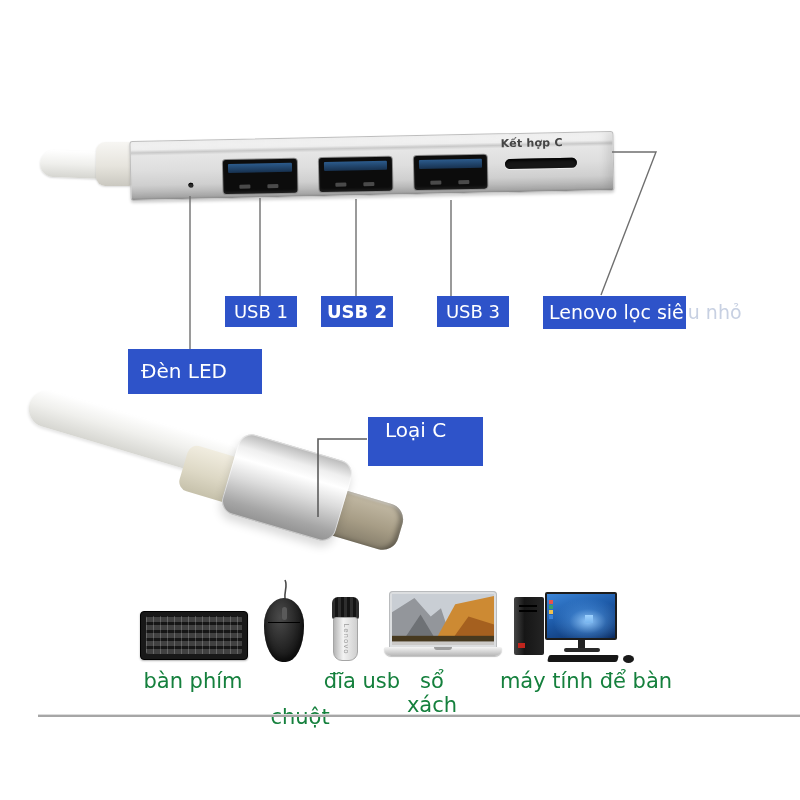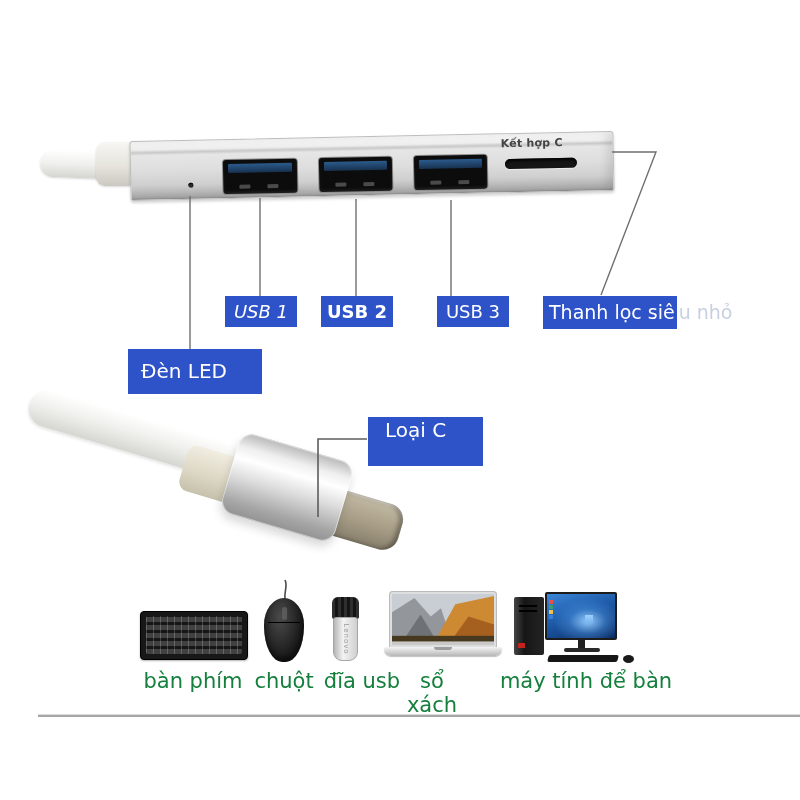--- a/index.html
+++ b/index.html
@@ -147,25 +147,25 @@
 <svg id="lines" class="abs" width="800" height="800" viewBox="0 0 800 800">
   <path d="M190 196 V349" stroke="#6f6f6f" stroke-width="1.4" fill="none"></path>
   <path d="M260 198 V296" stroke="#6f6f6f" stroke-width="1.4" fill="none"></path>
   <path d="M356 199 V296" stroke="#6f6f6f" stroke-width="1.4" fill="none"></path>
   <path d="M451 200 V296" stroke="#6f6f6f" stroke-width="1.4" fill="none"></path>
   <path d="M612 152 H656 L601 295" stroke="#6f6f6f" stroke-width="1.4" fill="none"></path>
   <path d="M367 439 H318 V517" stroke="#5d5d5d" stroke-width="1.6" fill="none"></path>
   <path d="M285 599 C284 591 288 586 285 580" stroke="#4a4a4a" stroke-width="1.6" fill="none"></path>
 </svg>
 
-<div class="abs badge usb-label" style="left:225px;font-style:italic;">USB 1</div>
+<div class="abs badge usb-label" style="left:225px;">USB 1</div>
 <div class="abs badge usb-label" style="left:321px;font-weight:bold;">USB 2</div>
 <div class="abs badge usb-label" style="left:437px;">USB 3</div>
 <div class="abs" id="label-card">
-  <span class="on-badge">Thanh lọc siê</span><span class="off-badge">u nhỏ</span>
+  <span class="on-badge">Lenovo lọc siê</span><span class="off-badge">u nhỏ</span>
 </div>
 <div class="abs badge" id="label-led">Đèn LED</div>
 <div class="abs badge" id="label-typec">Loại C</div>
 
 <div class="abs" id="dev-keyboard">
   <div class="keys"></div>
 </div>
 <div class="abs" id="dev-mouse">
   <div class="wheel"></div>
   <div class="seam"></div>
@@ -210,18 +210,18 @@
       <div class="winlogo"></div>
     </div>
   </div>
   <div class="stand-neck"></div>
   <div class="stand-base"></div>
   <div class="desk-kb"></div>
   <div class="desk-mouse"></div>
 </div>
 
 <div class="abs caption" style="left:138px;width:110px;">bàn phím</div>
-<div class="abs caption" style="left:252px;width:64px;">chuột</div>
+<div class="abs caption" style="left:268px;width:64px;margin-top:36px;">chuột</div>
 <div class="abs caption" style="left:322px;width:80px;">đĩa usb</div>
 <div class="abs caption" style="left:392px;width:80px;">sổ xách</div>
 <div class="abs caption" style="left:496px;width:180px;">máy tính để bàn</div>
 
 <div class="abs" id="divider"></div>
 
 </body></html>

